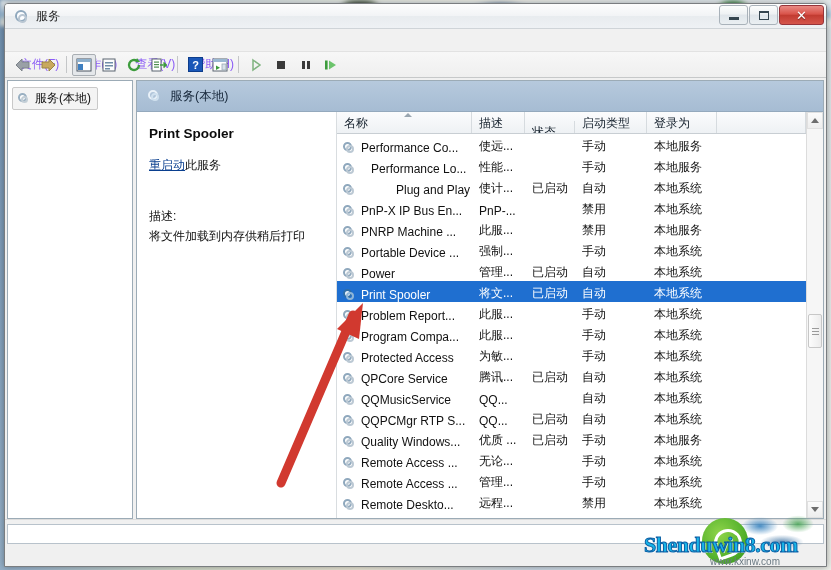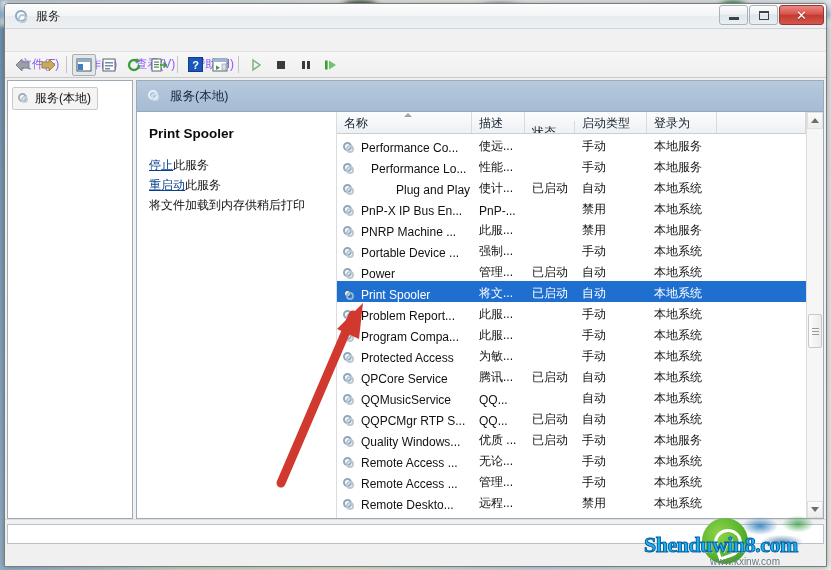--- a/index.html
+++ b/index.html
@@ -378,26 +378,24 @@
           </span>
         <span class="ttl">服务(本地)</span>
       </div>
 
       <div id="pane-content">
 
         <div id="detail-col">
           <div id="svc-title">Print Spooler</div>
 
           <div class="svc-link">
-            <a>停止</a><span>此服务</span>
-          </div>
-          <div class="svc-link">
             <a>重启动</a><span>此服务</span>
           </div>
 
+          <div id="desc-label">描述:</div>
           <div id="desc-text">将文件加载到内存供稍后打印</div>
         </div>
 
         <div id="list-col">
           <div id="list-header">
               <div class="col-h" style="width: 135px; flex: 0 0 auto;"><span>名称</span><div class="sort-caret"></div></div>
               <div class="col-h" style="width: 53px;"><span>描述</span></div>
               <div class="col-h" style="width: 50px; margin-top: 9px;"><span>状态</span></div>
               <div class="col-h" style="width: 72px;"><span>启动类型</span></div>
               <div class="col-h" style="width: 70px;"><span>登录为</span></div>

